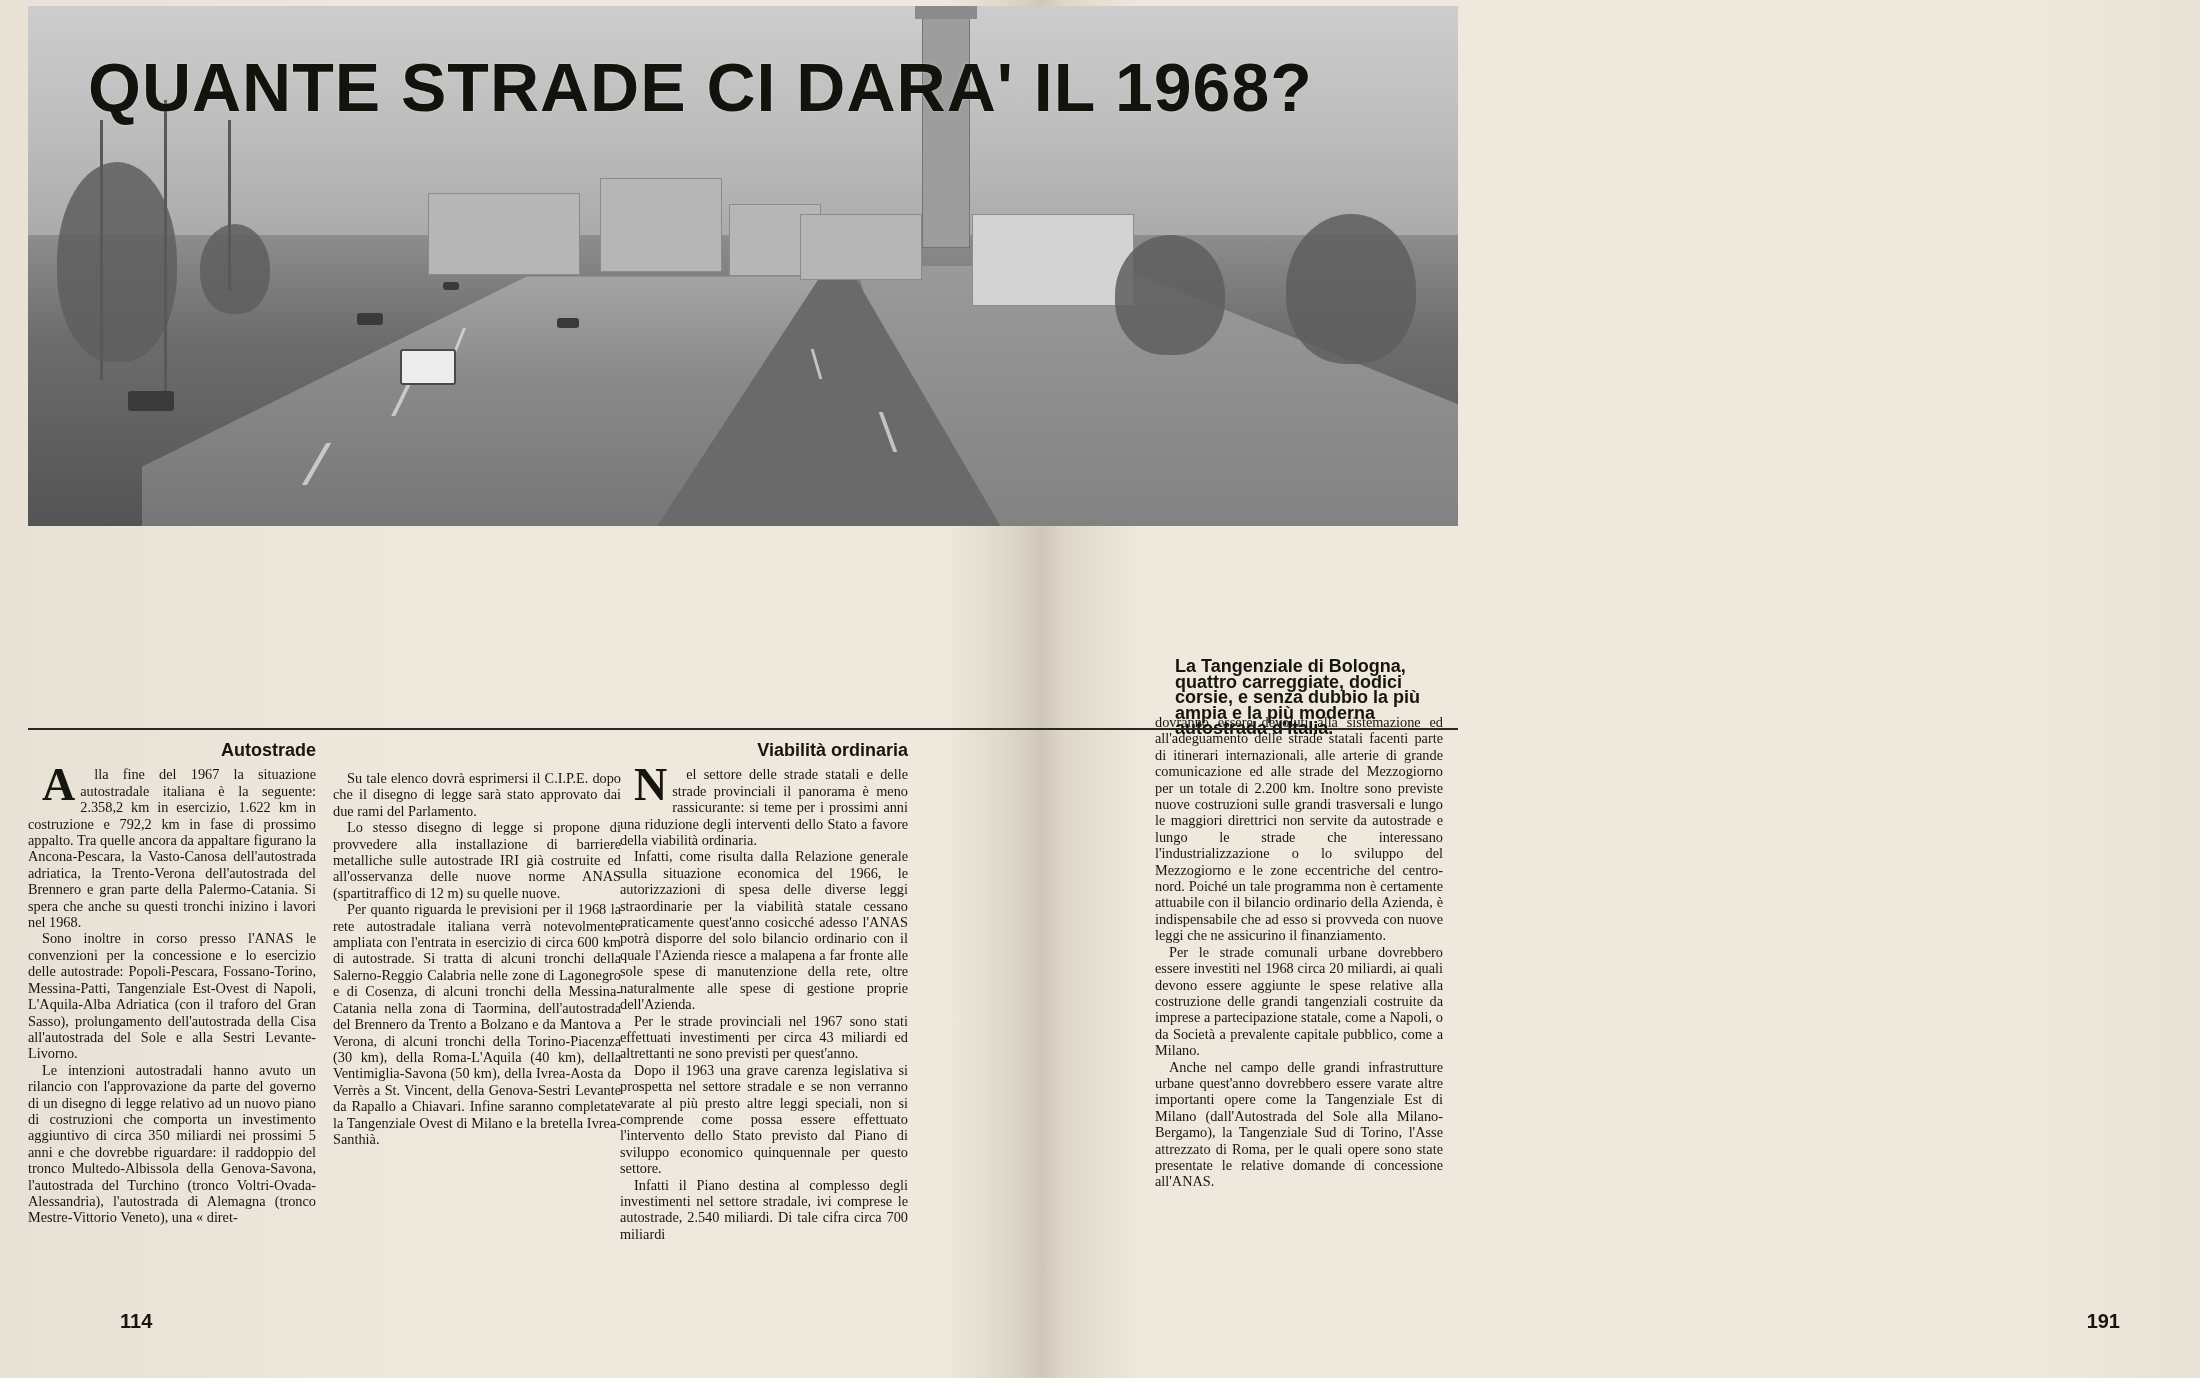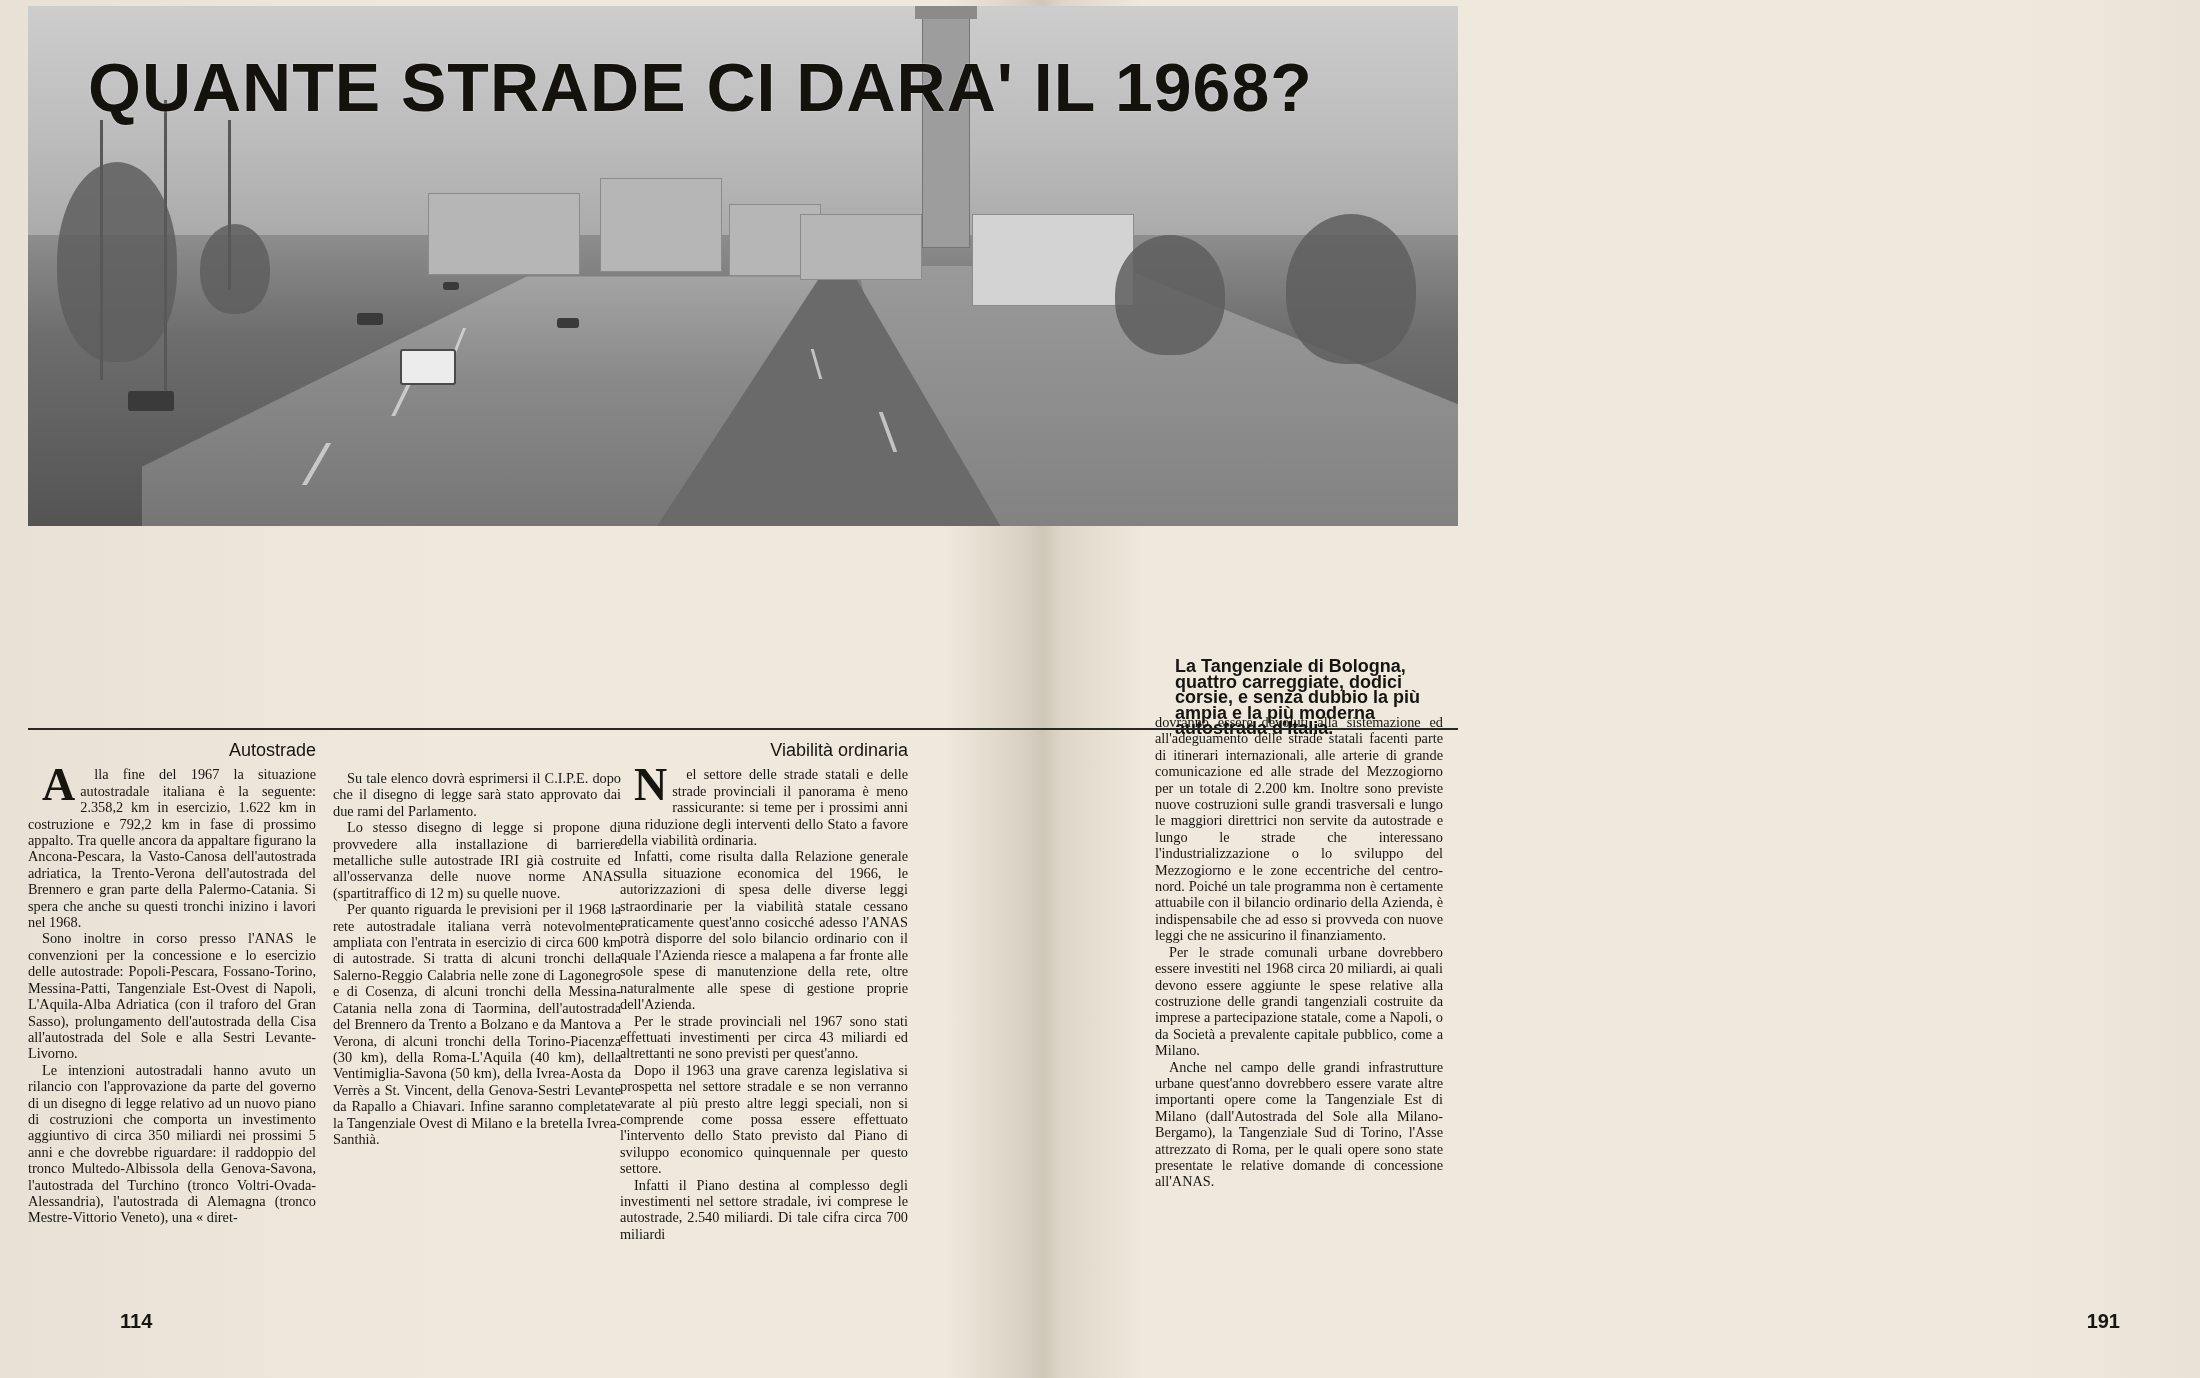--- a/index.html
+++ b/index.html
@@ -46,21 +46,21 @@
      text-shadow:0 0 2px rgba(255,255,255,.6);}
 
   .caption{position:absolute;left:1175px;top:630px;width:268px;
      font-family:"Liberation Sans",sans-serif;font-size:18px;line-height:15.5px;
      font-weight:bold;color:#161410;margin-top:29px;}
 
   .rule{position:absolute;background:#2a2823;height:2px;}
 
   .cols{position:absolute;left:28px;top:742px;width:1430px;height:560px;}
   .col{position:absolute;top:0;width:288px;font-size:14.3px;line-height:16.4px;text-align:justify;}
-  .col h3{font-family:"Liberation Sans",sans-serif;font-size:18px;margin:0 0 8px 0;text-align:right;font-weight:normal;}
+  .col h3{font-family:"Liberation Sans",sans-serif;font-size:18px;margin:0 0 8px 0;text-align:right;font-weight:bold;}
   .col p{margin:0;text-indent:14px;}
   .dropcapwrap{position:relative;}
   .dropcap{float:left;font-size:46px;line-height:38px;font-weight:bold;padding-right:5px;font-family:"Liberation Serif",serif;}
   .pagenum-l{position:absolute;left:120px;top:1310px;font-family:"Liberation Sans",sans-serif;font-weight:bold;font-size:20px;}
   .pagenum-r{position:absolute;right:80px;top:1310px;font-family:"Liberation Sans",sans-serif;font-weight:bold;font-size:20px;}
 </style>
 </head>
 <body>
 
 <div class="page">

